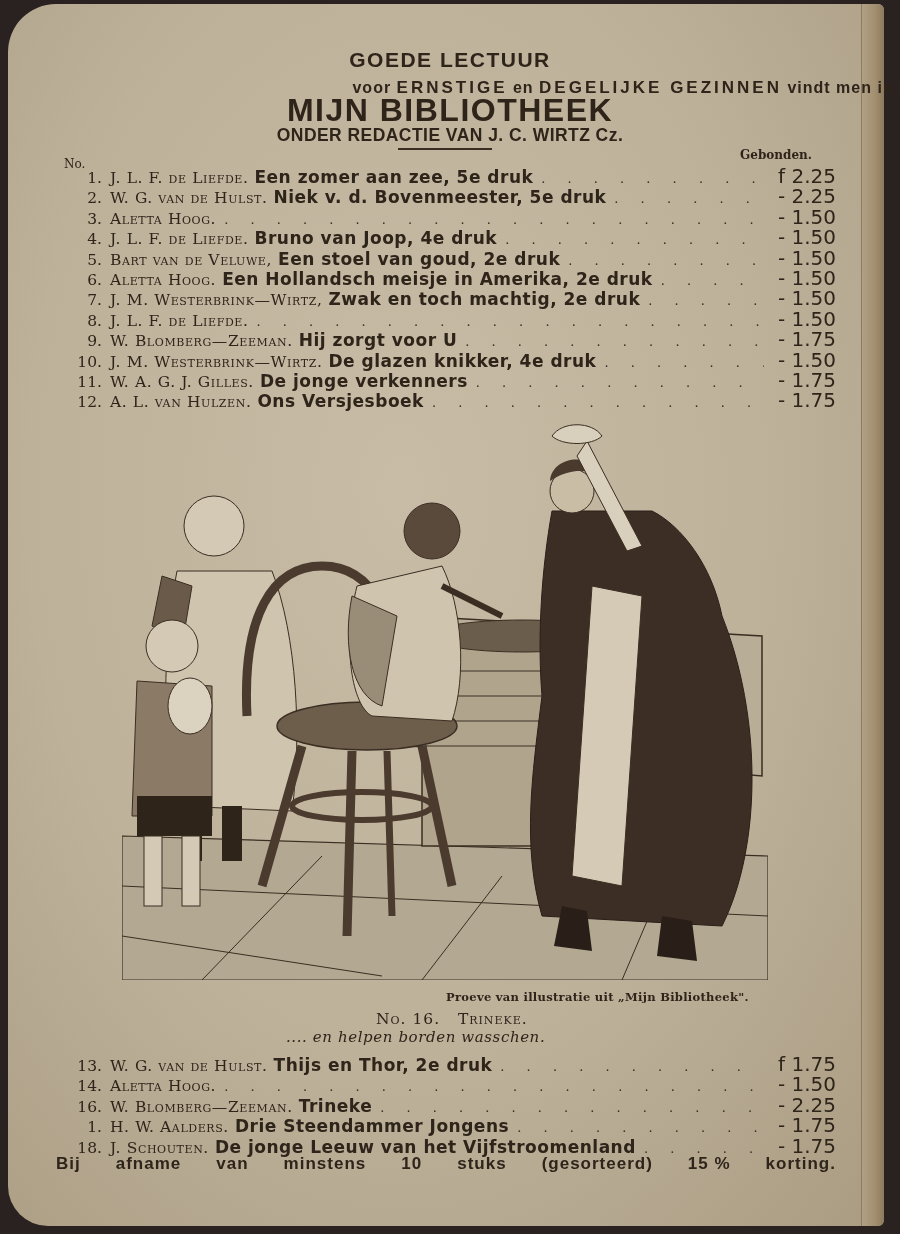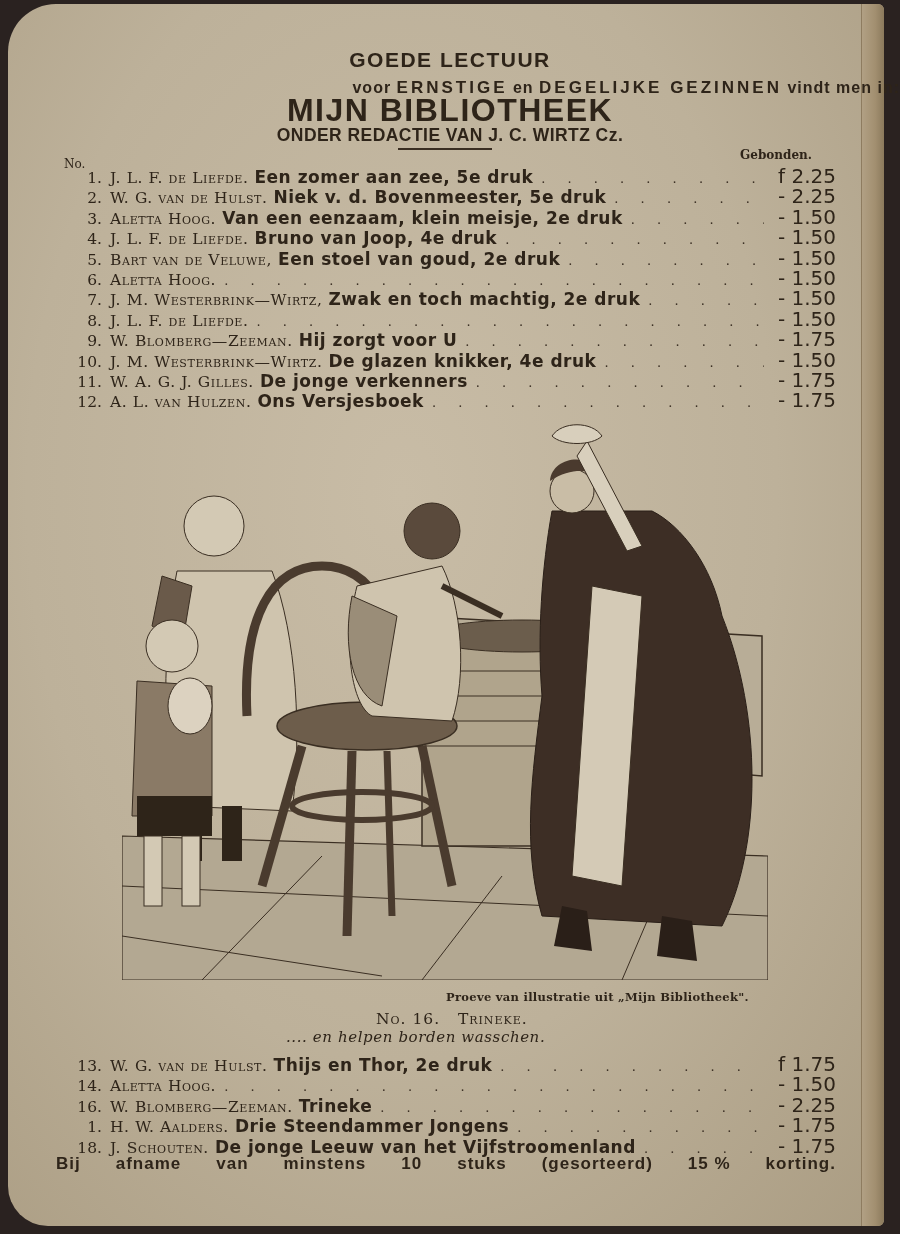--- a/index.html
+++ b/index.html
@@ -106,41 +106,41 @@
   <div class="row">
       <span class="num">2.</span>
       <span class="author">W. G. van de Hulst.</span>
       <span class="title">Niek v. d. Bovenmeester, 5e druk</span>
       <span class="dots"></span>
       <span class="price">- 2.25</span>
     </div>
   <div class="row">
       <span class="num">3.</span>
       <span class="author">Aletta Hoog.</span>
-      <span class="title">Van een eenzaam, klein meisje, 2e druk</span>
       <span class="dots"></span>
       <span class="price">- 1.50</span>
     </div>
   <div class="row">
       <span class="num">4.</span>
       <span class="author">J. L. F. de Liefde.</span>
       <span class="title">Bruno van Joop, 4e druk</span>
       <span class="dots"></span>
       <span class="price">- 1.50</span>
     </div>
   <div class="row">
       <span class="num">5.</span>
       <span class="author">Bart van de Veluwe,</span>
       <span class="title">Een stoel van goud, 2e druk</span>
       <span class="dots"></span>
       <span class="price">- 1.50</span>
     </div>
   <div class="row">
       <span class="num">6.</span>
       <span class="author">Aletta Hoog.</span>
+      <span class="title">Een Hollandsch meisje in Amerika, 2e druk</span>
       <span class="dots"></span>
       <span class="price">- 1.50</span>
     </div>
   <div class="row">
       <span class="num">7.</span>
       <span class="author">J. M. Westerbrink—Wirtz,</span>
       <span class="title">Zwak en toch machtig, 2e druk</span>
       <span class="dots"></span>
       <span class="price">- 1.50</span>
     </div>

